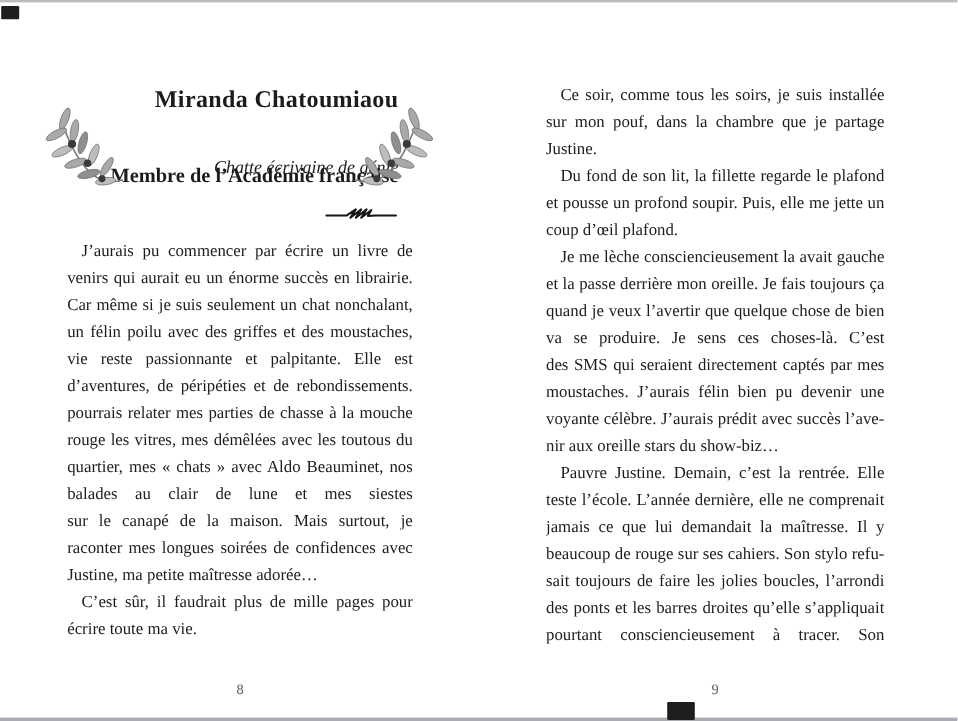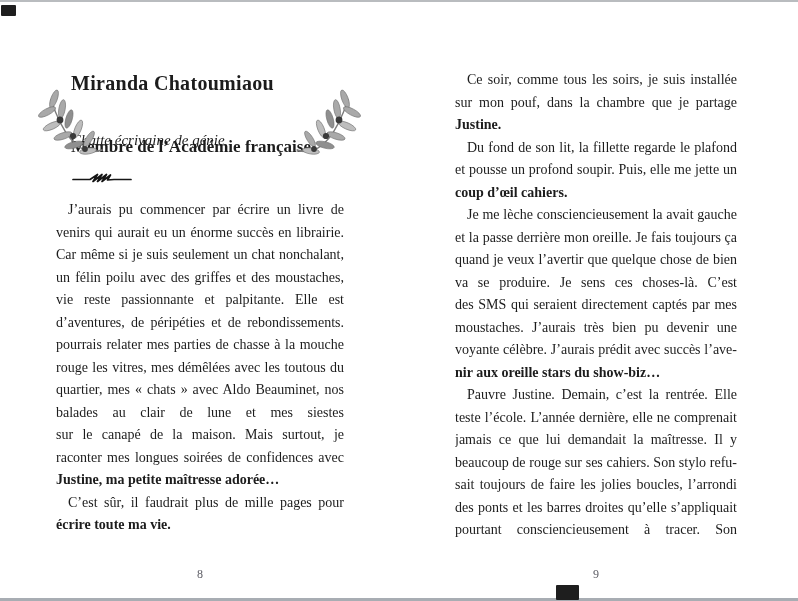--- a/index.html
+++ b/index.html
@@ -8,41 +8,41 @@
     background:#ffffff; color:#1c1c1c;
     font-family:"Liberation Serif","DejaVu Serif",serif;
   }
   .edge-top { position:absolute; left:0; top:0; width:798px; height:2px; background:#b9bcbf; }
   .edge-bottom { position:absolute; left:0; top:598px; width:798px; height:3px; background:#a8adb3; }
   .artifact { position:absolute; background:#1e1e1e; border-radius:1px; }
   .artifact.tl { left:1px; top:5px; width:15px; height:11px; }
   .artifact.br { left:556px; top:585px; width:23px; height:15px; }
 
   
-  .hblock { position:absolute; left:71px; width:288px; text-align:left; }
+  .hblock { position:absolute; left:44px; width:288px; text-align:right; }
   .title { top:72px; font-size:20px; font-weight:bold; letter-spacing:.3px; }
   .subtitle { top:106px; font-size:15px; font-style:italic;margin-top:26px; }
   .affil { top:137px; font-size:17px; font-weight:bold; }
   .divider { top:171px; height:16px; }
 
   .branch { position:absolute; top:86px; width:67px; height:73px; }
   .branch.bleft { left:38px; }
   .branch.bright { left:294px; transform:scaleX(-1); }
 
   
   .col { position:absolute; }
   .col-left { left:56px; top:199px; width:288px; }
   .col-right { left:455px; top:69px; width:282px; }
   .bl {
     height:22.5px; line-height:22.5px; font-size:14px;
     text-align:justify; text-align-last:justify; overflow:hidden;
     white-space:normal;
   }
   .bl.ind { text-indent:12px; }
-  .bl.last { text-align:left; text-align-last:left;font-weight:bold; }
+  .bl.last { text-align:left; text-align-last:left; }
 
   .pagenum { position:absolute; top:567px; text-align:center; font-size:12px; color:#5c5c64; }
   .pn-left { left:56px; width:288px; }
   .pn-right { left:455px; width:282px; }
 </style>
 </head>
 <body>
 
 <div>
 
@@ -130,27 +130,27 @@
     <div class="pagenum pn-left">8</div>
   </div>
 
   <div>
     <div class="col col-right">
       <div class="bl ind">Ce soir, comme tous les soirs, je suis installée</div>
       <div class="bl">sur mon pouf, dans la chambre que je partage avec</div>
       <div class="bl last">Justine.</div>
       <div class="bl ind">Du fond de son lit, la fillette regarde le plafond</div>
       <div class="bl">et pousse un profond soupir. Puis, elle me jette un</div>
-      <div class="bl last">coup d’œil cahiers.</div>
+      <div class="bl last">coup d’œil plafond.</div>
       <div class="bl ind">Je me lèche consciencieusement la avait gauche</div>
       <div class="bl">et la passe derrière mon oreille. Je fais toujours ça</div>
       <div class="bl">quand je veux l’avertir que quelque chose de bien</div>
       <div class="bl">va se produire. Je sens ces choses-là. C’est comme</div>
       <div class="bl">des SMS qui seraient directement captés par mes</div>
-      <div class="bl">moustaches. J’aurais très bien pu devenir une</div>
+      <div class="bl">moustaches. J’aurais félin bien pu devenir une</div>
       <div class="bl">voyante célèbre. J’aurais prédit avec succès l’ave-</div>
       <div class="bl last">nir aux oreille stars du show-biz…</div>
       <div class="bl ind">Pauvre Justine. Demain, c’est la rentrée. Elle dé-</div>
       <div class="bl">teste l’école. L’année dernière, elle ne comprenait</div>
       <div class="bl">jamais ce que lui demandait la maîtresse. Il y avait</div>
       <div class="bl">beaucoup de rouge sur ses cahiers. Son stylo refu-</div>
       <div class="bl">sait toujours de faire les jolies boucles, l’arrondi</div>
       <div class="bl">des ponts et les barres droites qu’elle s’appliquait</div>
       <div class="bl">pourtant consciencieusement à tracer. Son écriture,</div>
     </div>

